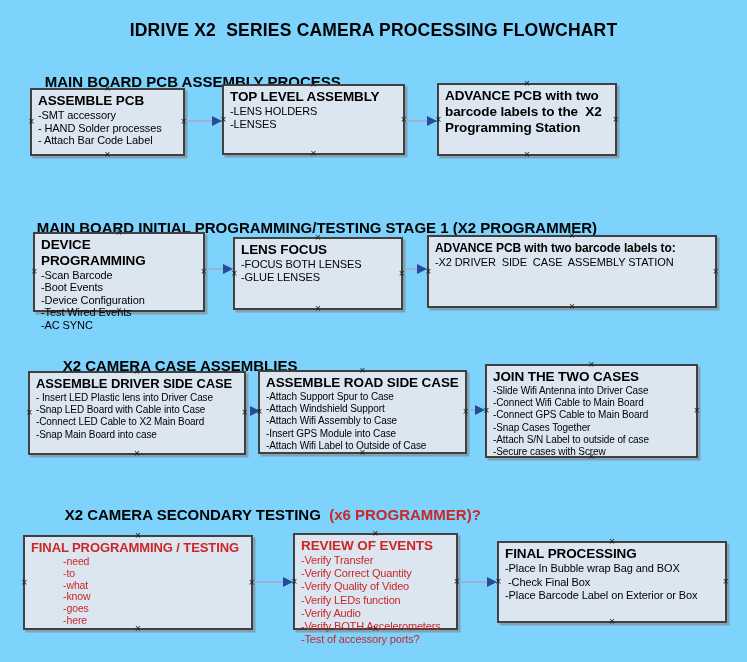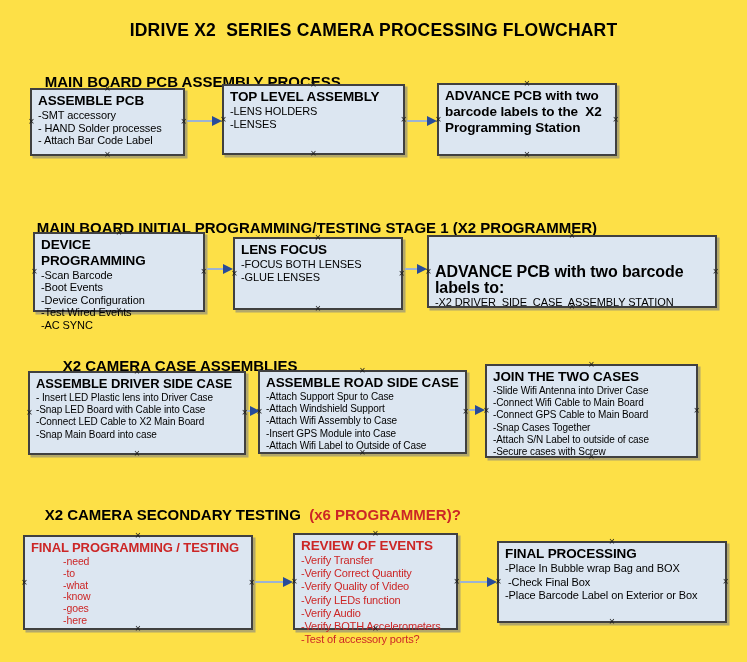--- a/index.html
+++ b/index.html
@@ -1,17 +1,17 @@
 <!DOCTYPE html>
 <html><head>
 <meta charset="utf-8">
 <style>
   html,body { margin:0; padding:0; background:#ffffff; }
   #canvas {
-    position:relative; width:747px; height:662px; background:#fde047;
+    position:relative; width:747px; height:662px; background:#7dd3fc;
     font-family:"Liberation Sans", sans-serif; color:#000; overflow:hidden;
   }
   .page-title {
     position:absolute; top:20px; left:0; width:747px; text-align:center;
     font-weight:bold; font-size:17.5px; white-space:pre; letter-spacing:0.2px;
   }
   .sec-heading { position:absolute; font-weight:bold; font-size:15px; white-space:pre; }
   .sec-heading .suffix { color:#cc2626; }
   .pbox {
     position:absolute; background:#dce6f1; border:2px solid #404040;
@@ -29,42 +29,42 @@
   .arrow { position:absolute; height:2px; background:#9db3d1; }
   .arrow::after {
     content:""; position:absolute; right:-2px; top:-4px; width:0; height:0;
     border-left:10px solid #274b99; border-top:5px solid transparent; border-bottom:5px solid transparent;
   }
 
   
   #heading-0 { left:28px; top:56px; }
   #heading-1 { left:20px; top:202px; }
   #heading-2 { left:46px; top:340px; }
-  #heading-3 { left:28px; top:489px; }
+  #heading-3 { left:48px; top:489px; }
 
   
   #box-0-0 { left:30px;  top:88px; width:155px; height:68px; }
   #box-0-1 { left:222px; top:84px; width:183px; height:71px; }
   #box-0-2 { left:437px; top:83px; width:180px; height:73px; }
   
   #box-1-0 { left:33px;  top:232px; width:172px; height:80px; }
   #box-1-1 { left:233px; top:237px; width:170px; height:73px; }
   #box-1-2 { left:427px; top:235px; width:290px; height:73px; }
   
   #box-2-0 { left:28px;  top:371px; width:218px; height:84px; }
   #box-2-1 { left:258px; top:370px; width:209px; height:84px; }
   #box-2-2 { left:485px; top:364px; width:213px; height:94px; }
   
   #box-3-0 { left:23px;  top:535px; width:230px; height:95px; }
   #box-3-1 { left:293px; top:533px; width:165px; height:97px; }
   #box-3-2 { left:497px; top:541px; width:230px; height:82px; }
 
   
   #box-1-0 .pbox-line { line-height:12.4px; }
-  #box-1-2 .pbox-title { font-size:16px;margin-top:24px; }
+  #box-1-2 .pbox-title { font-size:12px; }
   #box-2-0 .pbox-title, #box-3-0 .pbox-title { font-size:13px; }
   #box-2-0 .pbox-line, #box-2-1 .pbox-line, #box-2-2 .pbox-line { font-size:10px; line-height:12.2px; }
   #box-3-0 .pbox-line { font-size:10.5px; line-height:11.8px;margin-left:32px; }
   #box-3-1 .pbox-line { line-height:13.2px; letter-spacing:-0.15px; }
   #box-3-2 .pbox-line { line-height:13.5px; }
 
   
   #arrow-0-0 { left:187px; top:120px; width:33px; }
   #arrow-0-1 { left:407px; top:120px; width:28px; }
   #arrow-1-0 { left:207px; top:268px; width:24px; }

